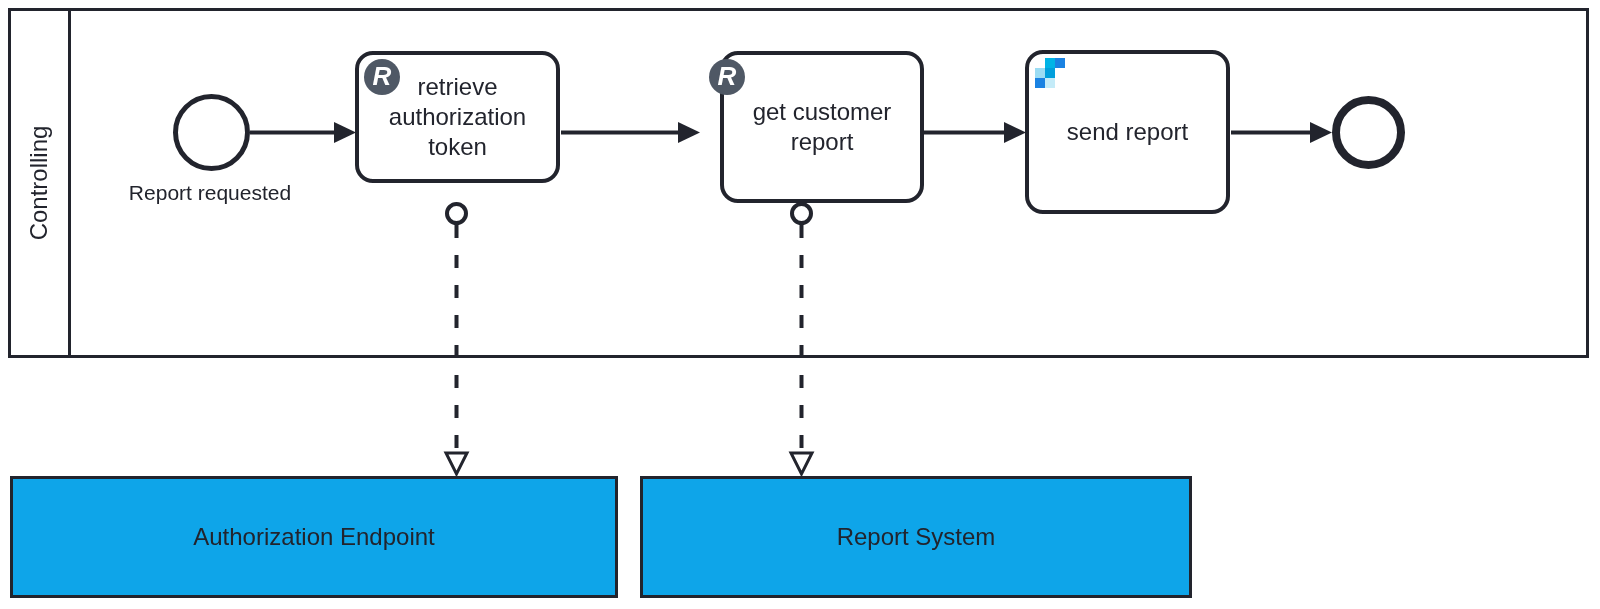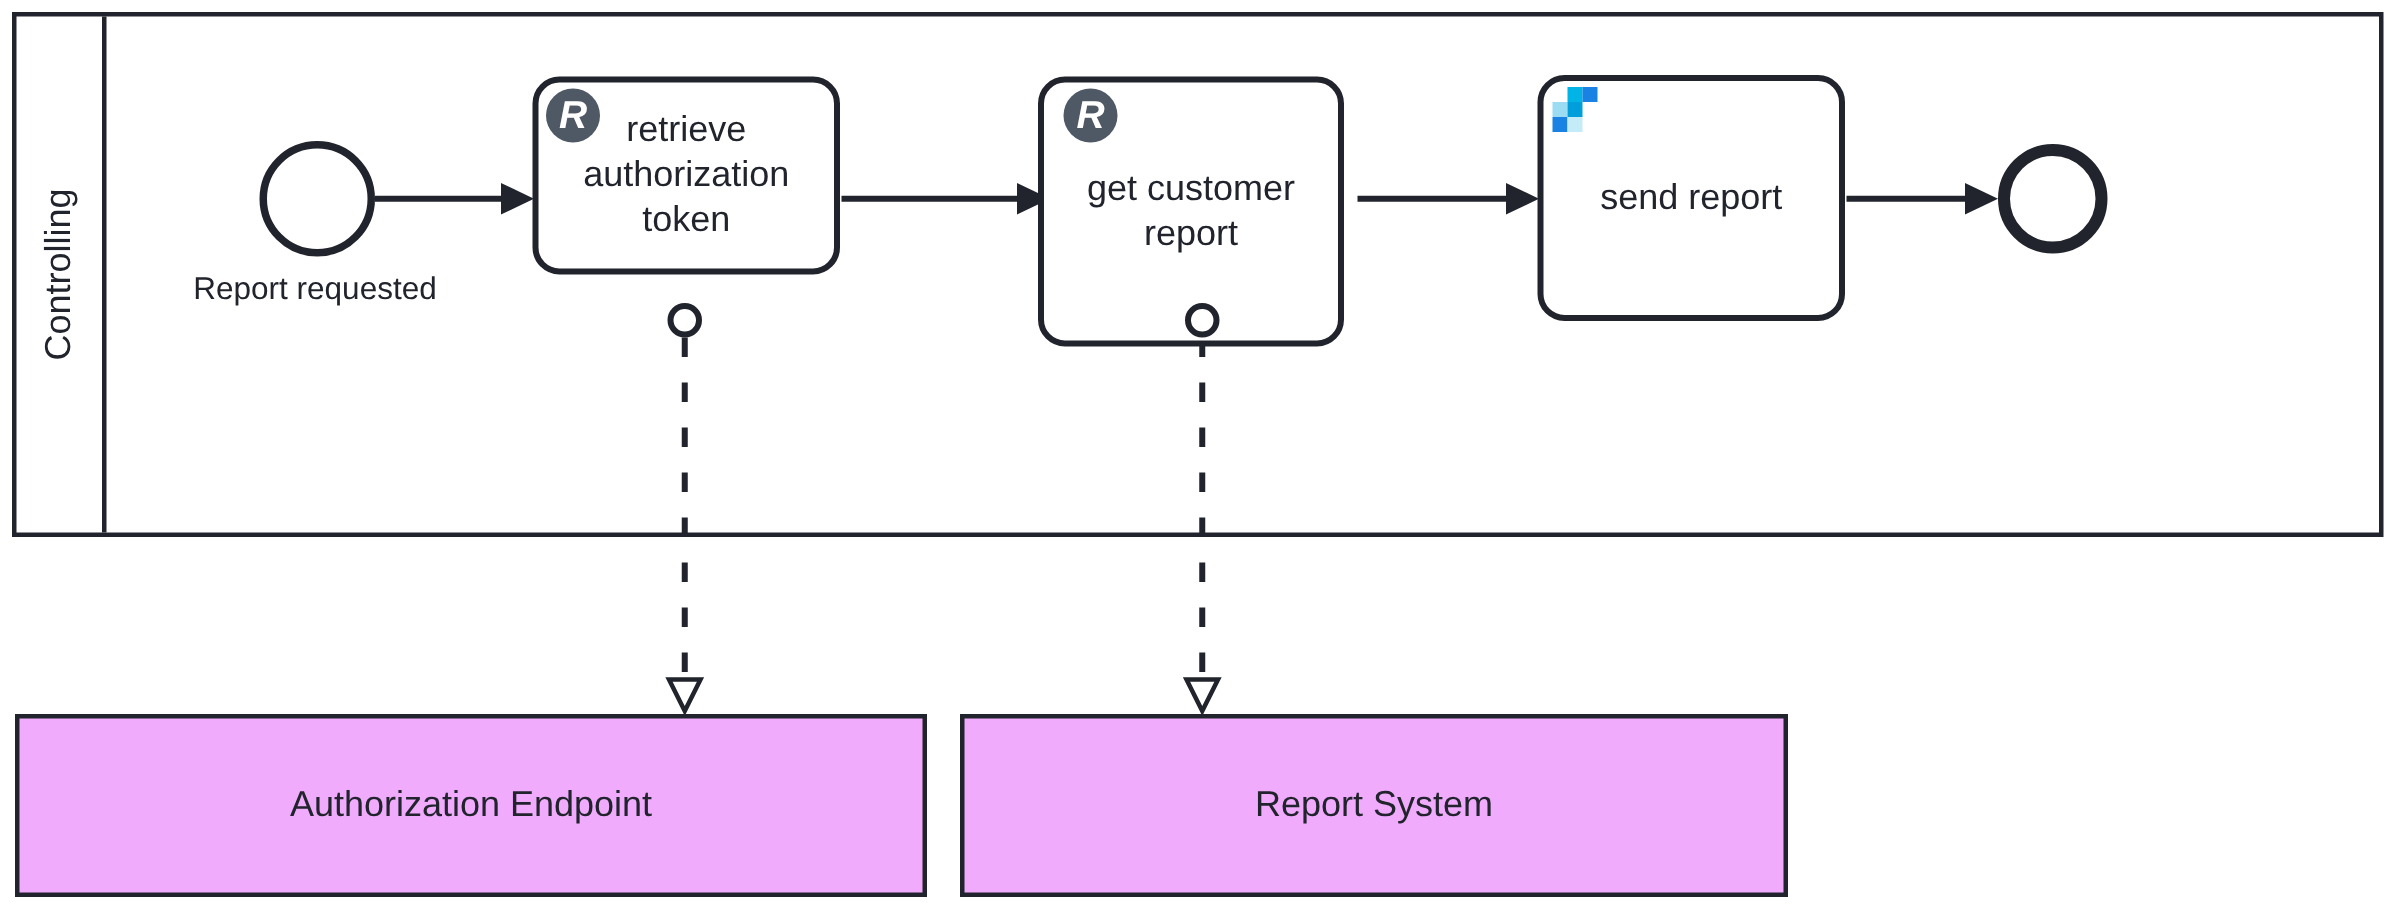--- a/index.html
+++ b/index.html
@@ -23,21 +23,21 @@
     transform:rotate(-90deg); white-space:nowrap; font-size:24px; color:#22242d;
   }
 
   
   .task {
     position:absolute; background:#ffffff; border:4px solid #22242d; border-radius:18px;
     display:flex; align-items:center; justify-content:center; text-align:center;
     font-size:24px; line-height:30px; padding:0 4px; z-index:2;
   }
   .task-1 { left:355px; top:51px; width:205px; height:132px; }
-  .task-2 { left:692px; top:51px; width:204px; height:180px; }
+  .task-2 { left:720px; top:51px; width:204px; height:152px; }
   .task-3 { left:1025px; top:50px; width:205px; height:164px; }
 
   
   .badge {
     position:absolute; width:36px; height:36px; border-radius:50%;
     background:#4f5865; color:#ffffff; font-weight:bold; font-style:italic;
     font-size:26px; display:flex; align-items:center; justify-content:center;
     z-index:3; padding-bottom:2px;
   }
   .badge-1 { left:364px; top:59px; }
@@ -66,21 +66,21 @@
   .port-1 { left:445px; top:202px; }
   .port-2 { left:790px; top:202px; }
 
   
   .ext-label { position:absolute; text-align:center; font-size:21px; color:#22242d; z-index:2; }
   .label-start { left:110px; top:181px; width:200px; }
   .label-end   { left:1270px; top:180px; width:200px; }
 
   
   .sys-box {
-    position:absolute; background:#f0abfc; border:3px solid #22242d;
+    position:absolute; background:#0ea5e9; border:3px solid #22242d;
     display:flex; align-items:center; justify-content:center; text-align:center;
     font-size:24px; z-index:2;
   }
   .sys-box-1 { left:10px;  top:476px; width:608px; height:122px; }
   .sys-box-2 { left:640px; top:476px; width:552px; height:122px; }
 
   .flow-line { stroke:#22242d; stroke-width:4; }
   .flow-head { fill:#22242d; stroke:none; }
   .assoc-line { stroke:#22242d; stroke-width:4; stroke-dasharray:13 17; fill:none; }
   .assoc-head { fill:#ffffff; stroke:#22242d; stroke-width:3; stroke-linejoin:miter; }

